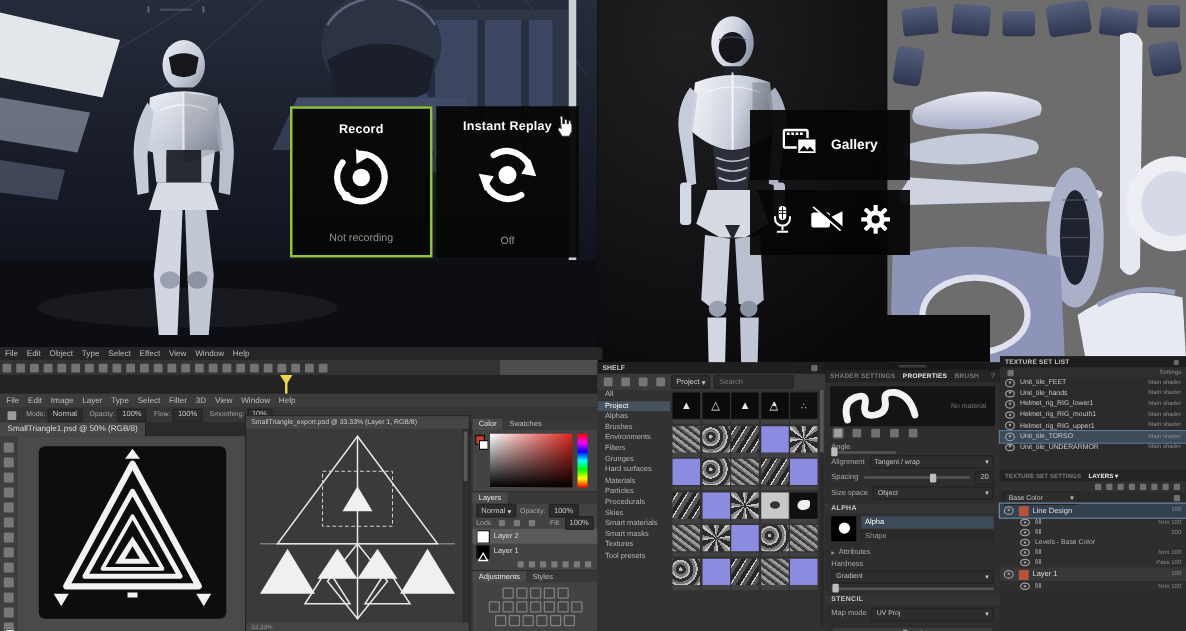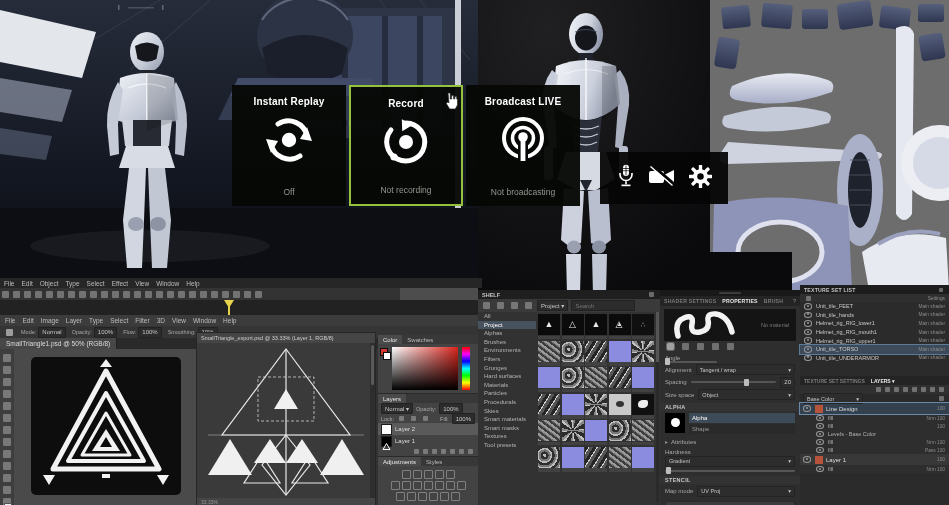--- a/index.html
+++ b/index.html
@@ -236,57 +236,62 @@
         <ellipse cx="70" cy="252" rx="42" ry="30" fill="none" stroke="#dfe2ee" stroke-width="5"></ellipse>
         <path d="M152 252 q38 -26 84 -14 l3 52 h-80 z" fill="#e8eaf2"></path>
         <path d="M168 244 q30 -18 62 -10" stroke="#9aa0bd" stroke-width="4" fill="none"></path>
       </g>
     </svg>
   </div>
 
   <div class="abs" style="left:700px;top:252px;width:92px;height:38px;background:#0a0a0c;"></div>
 
   <div class="abs flex" style="left:232px;top:85px;">
+      <div class="ov-tile sel">
+        <div class="ov-label">Record</div>
+        <div class="ov-icon"><svg width="50" height="50" viewBox="0 0 50 50">
+            <path d="M25 6 A19 19 0 1 1 10 13" stroke="#fff" stroke-width="5" fill="none" stroke-linecap="round"></path>
+            <polygon points="25,1 31,12 19,12" fill="#fff" transform="rotate(88 25 8)"></polygon>
+            <circle cx="25" cy="25" r="7" fill="#fff"></circle>
+            <circle cx="13" cy="40" r="3.6" fill="#fff"></circle>
+          </svg></div>
+        <div class="ov-status">Not recording</div>
+      </div>
       <div class="ov-tile">
         <div class="ov-label">Instant Replay</div>
         <div class="ov-icon"><svg width="50" height="50" viewBox="0 0 50 50">
             <g stroke="#fff" stroke-width="5" fill="none" stroke-linecap="round">
               <path d="M14 9 A19 19 0 0 1 43 21"></path>
               <path d="M36 41 A19 19 0 0 1 7 29"></path>
             </g>
             <g fill="#fff">
               <polygon points="43,12 48,26 36,24"></polygon>
               <polygon points="7,38 2,24 14,26"></polygon>
               <circle cx="25" cy="25" r="7.2"></circle>
             </g>
           </svg></div>
         <div class="ov-status">Off</div>
       </div>
-      <div class="ov-tile sel">
-        <div class="ov-label">Record</div>
-        <div class="ov-icon"><svg width="50" height="50" viewBox="0 0 50 50">
-            <path d="M25 6 A19 19 0 1 1 10 13" stroke="#fff" stroke-width="5" fill="none" stroke-linecap="round"></path>
-            <polygon points="25,1 31,12 19,12" fill="#fff" transform="rotate(88 25 8)"></polygon>
-            <circle cx="25" cy="25" r="7" fill="#fff"></circle>
-            <circle cx="13" cy="40" r="3.6" fill="#fff"></circle>
-          </svg></div>
-        <div class="ov-status">Not recording</div>
-      </div>
-      <div class="ov-tile">
-        <div class="ov-label">Broadcast LIVE</div>
-        <div class="ov-icon"><svg width="50" height="50" viewBox="0 0 50 50">
-            <circle cx="25" cy="23" r="19" stroke="#fff" stroke-width="4" fill="none"></circle>
-            <circle cx="25" cy="23" r="10.5" stroke="#fff" stroke-width="3.5" fill="none"></circle>
-            <rect x="20" y="23" width="10" height="24" fill="#060806"></rect>
-            <rect x="22.6" y="23" width="4.8" height="23" fill="#fff"></rect>
-            <circle cx="25" cy="22" r="4.8" fill="#fff"></circle>
-          </svg></div>
-        <div class="ov-status">Not broadcasting</div>
-      </div>
-    </div>
+    </div>
+  <div class="abs ov-panel flex" style="left:600px;top:88px;width:128px;height:56px;justify-content:center;gap:9px;">
+    <span>
+      <svg width="30" height="25" viewBox="0 0 30 25">
+        <rect x="1" y="3" width="19" height="14" rx="1.5" fill="none" stroke="#fff" stroke-width="2"></rect>
+        <g fill="#fff">
+            <rect x="3.5" y="5" width="2.2" height="2"></rect>
+            <rect x="7" y="5" width="2.2" height="2"></rect>
+            <rect x="10.5" y="5" width="2.2" height="2"></rect>
+            <rect x="14" y="5" width="2.2" height="2"></rect>
+          </g>
+        <rect x="12" y="10" width="15" height="12" fill="#fff" stroke="#050505" stroke-width="1.2"></rect>
+        <path d="M13.5 20 l3.5-4.5 2.8 3.2 2.2-2.6 3.5 3.9 z" fill="#050505"></path>
+      </svg>
+    </span>
+    <span style="color:#fff;font-size:11px;font-weight:bold;">Gallery</span>
+  </div>
   <div class="abs ov-panel flex" style="left:600px;top:152px;width:128px;height:52px;justify-content:space-around;padding:0 10px;box-sizing:border-box;">
     <span>
       <svg width="18" height="26" viewBox="0 0 24 32">
         <rect x="8" y="1" width="8" height="15" rx="4" fill="#fff"></rect>
         <g stroke="#050505" stroke-width="1">
             <line x1="8" y1="6" x2="16" y2="6"></line>
             <line x1="8" y1="9" x2="16" y2="9"></line>
             <line x1="12" y1="2" x2="12" y2="15"></line>
           </g>
         <path d="M4 12 v2 a8 8 0 0 0 16 0 v-2" fill="none" stroke="#fff" stroke-width="2.2"></path>

